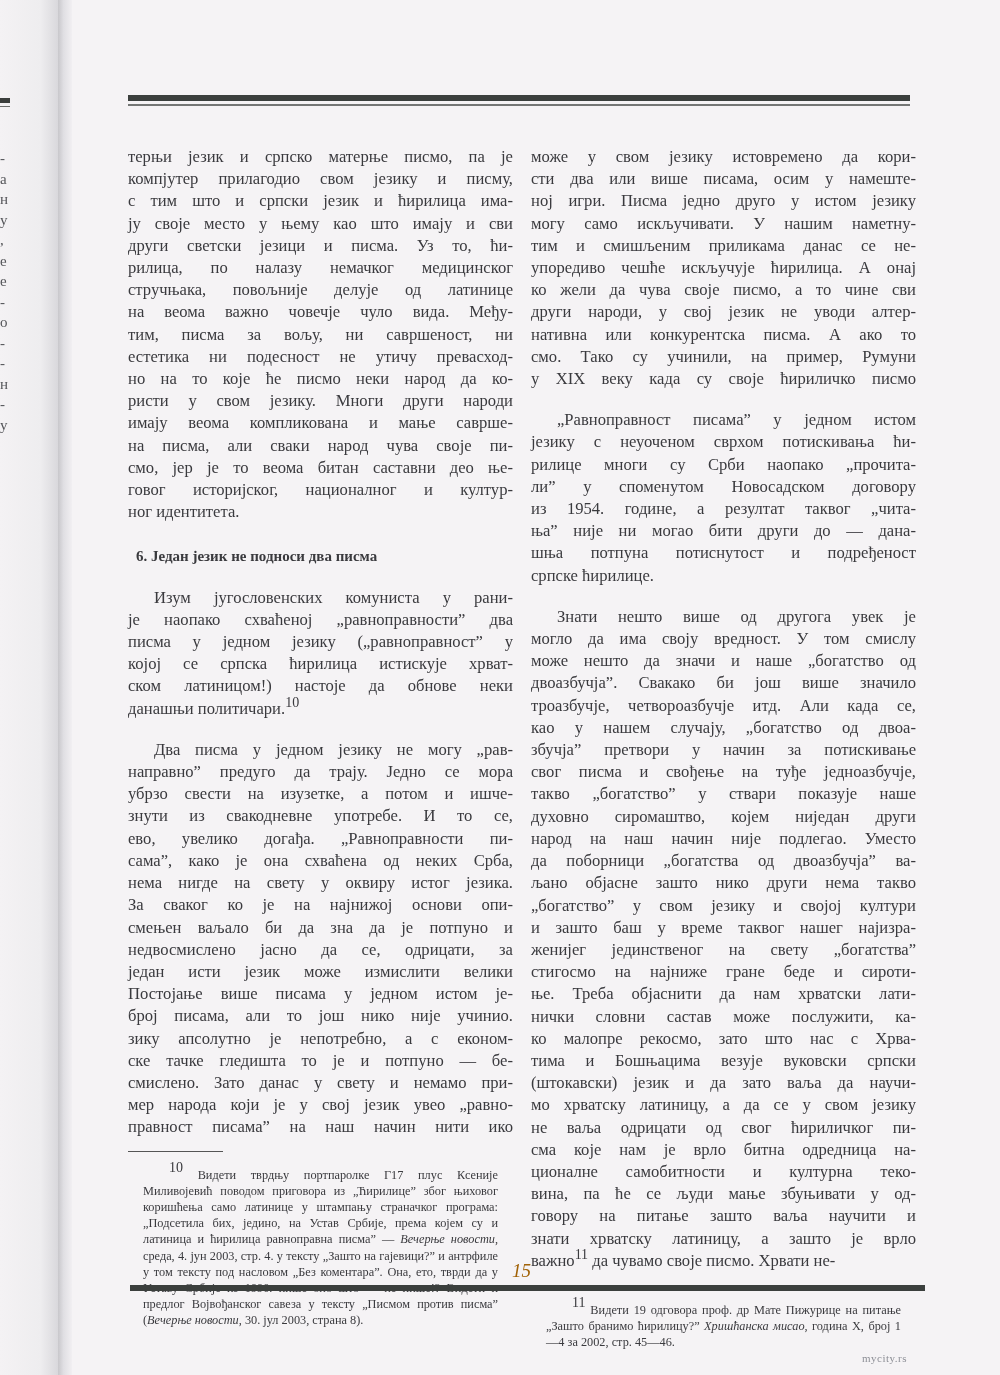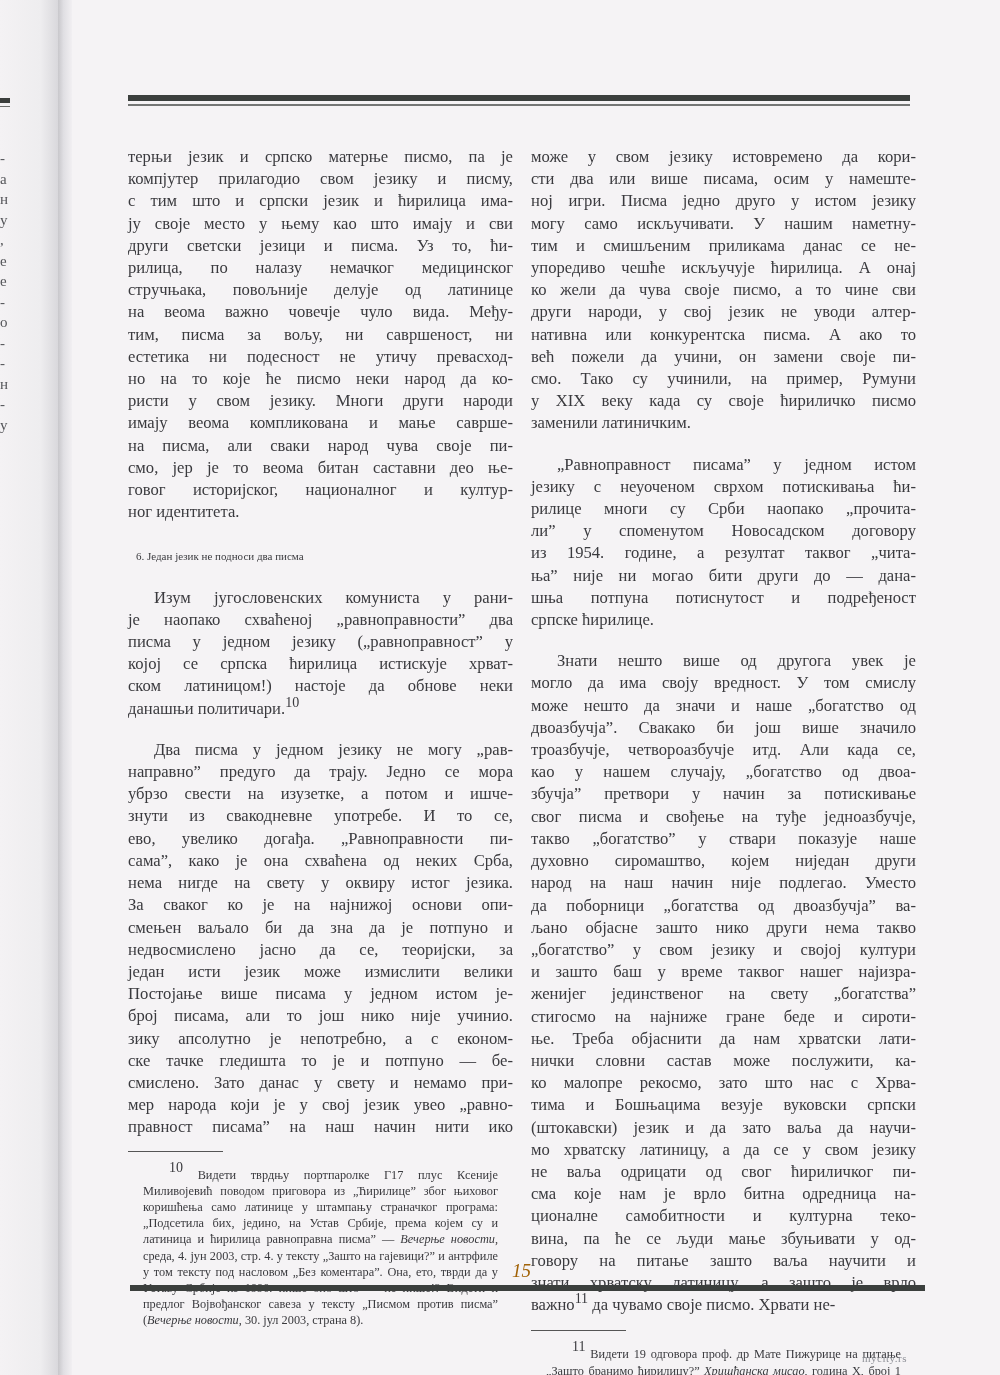--- a/index.html
+++ b/index.html
@@ -48,21 +48,21 @@
     font-size: 11px; color: #8d8f96; letter-spacing: 0.5px;
   }
   .col {
     position: absolute; top: 146px; width: 385px;
     font-size: 16.6px; line-height: 22.2px; text-align: justify;
   }
   .col.left { left: 128px; }
   .col.right { left: 531px; }
   .col p { margin: 15px; text-align: justify; }
   .heading {
-    font-weight: normal; font-size: 11px; margin: 22px 0 10px 0 !important;
+    font-weight: bold; font-size: 15px; margin: 22px 0 10px 0 !important;
     text-align: left !important; padding-left: 8px;
   }
   sup { font-size: 14px; line-height: 0; vertical-align: 7px; }
   .fn-rule { width: 95px; height: 1px; background: #555; margin: 0; }
   .footnote {
     font-size: 12.3px; line-height: 16.2px; text-align: justify; text-indent: 26px; margin: 0;
   }
   .footnote em { font-style: italic; }
   .left .fn-rule { margin-top: 12px; margin-bottom: 7px; }
   .right .fn-rule { margin-top: 14px; margin-bottom: 6px; }
@@ -132,21 +132,21 @@
   <div class="line-block" id="l-p3">
       <span class="line ind">Два писма у једном језику не могу „рав-</span>
       <span class="line">направно” предуго да трају. Једно се мора</span>
       <span class="line">убрзо свести на изузетке, а потом и ишче-</span>
       <span class="line">знути из свакодневне употребе. И то се,</span>
       <span class="line">ево, увелико догађа. „Равноправности пи-</span>
       <span class="line">сама”, како је она схваћена од неких Срба,</span>
       <span class="line">нема нигде на свету у оквиру истог језика.</span>
       <span class="line">За сваког ко је на најнижој основи опи-</span>
       <span class="line">смењен ваљало би да зна да је потпуно и</span>
-      <span class="line">недвосмислено јасно да се, теоријски, за</span>
+      <span class="line">недвосмислено јасно да се, одрицати, за</span>
       <span class="line">један исти језик може измислити велики</span>
       <span class="line">Постојање више писама у једном истом је-</span>
       <span class="line">број писама, али то још нико није учинио.</span>
       <span class="line">зику апсолутно је непотребно, а с економ-</span>
       <span class="line">ске тачке гледишта то је и потпуно — бе-</span>
       <span class="line">смислено. Зато данас у свету и немамо при-</span>
       <span class="line">мер народа који је у свој језик увео „равно-</span>
       <span class="line">правност писама” на наш начин нити ико</span>
     </div>
   <div class="fn-rule"></div>
@@ -160,24 +160,22 @@
   <div class="line-block" id="r-p1">
       <span class="line">може у свом језику истовремено да кори-</span>
       <span class="line">сти два или више писама, осим у намеште-</span>
       <span class="line">ној игри. Писма једно друго у истом језику</span>
       <span class="line">могу само искључивати. У нашим наметну-</span>
       <span class="line">тим и смишљеним приликама данас се не-</span>
       <span class="line">упоредиво чешће искључује ћирилица. А онај</span>
       <span class="line">ко жели да чува своје писмо, а то чине сви</span>
       <span class="line">други народи, у свој језик не уводи алтер-</span>
       <span class="line">нативна или конкурентска писма. А ако то</span>
-      <span class="line">већ пожели да учини, он замени своје пи-</span>
       <span class="line">смо. Тако су учинили, на пример, Румуни</span>
       <span class="line">у XIX веку када су своје ћириличко писмо</span>
-      <span class="line last">заменили латиничким.</span>
     </div>
   <div class="line-block" id="r-p2">
       <span class="line ind">„Равноправност писама” у једном истом</span>
       <span class="line">језику с неуоченом сврхом потискивања ћи-</span>
       <span class="line">рилице многи су Срби наопако „прочита-</span>
       <span class="line">ли” у споменутом Новосадском договору</span>
       <span class="line">из 1954. године, а резултат таквог „чита-</span>
       <span class="line">ња” није ни могао бити други до — дана-</span>
       <span class="line">шња потпуна потиснутост и подређеност</span>
       <span class="line last">српске ћирилице.</span>

